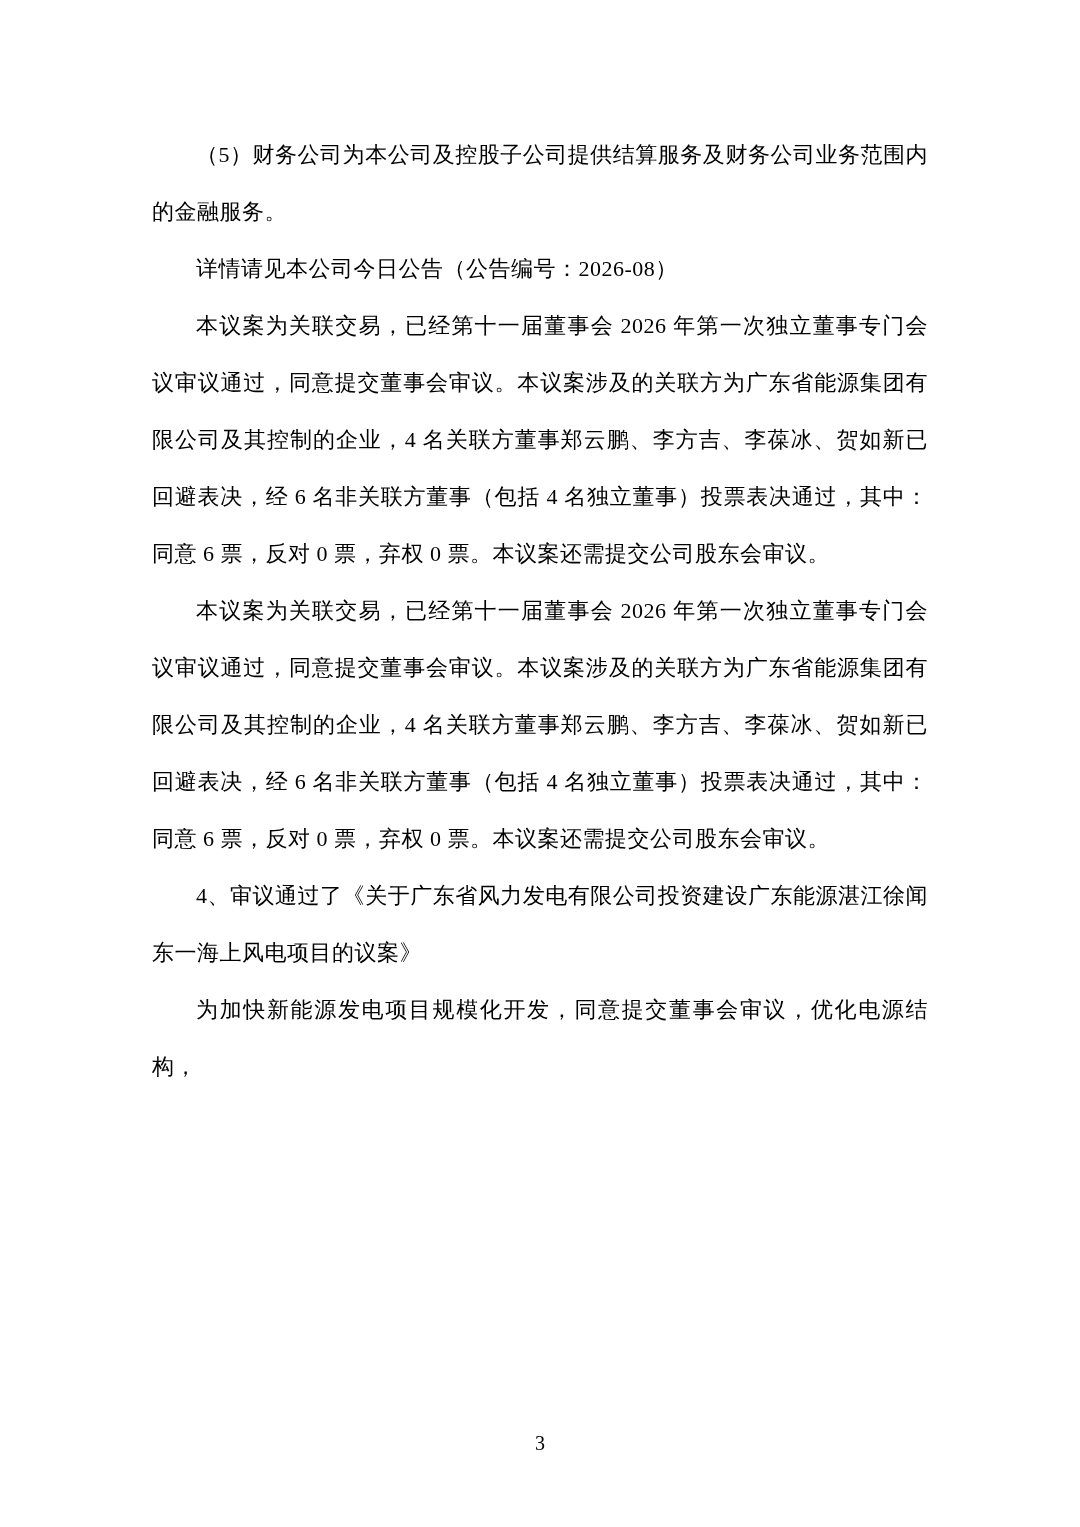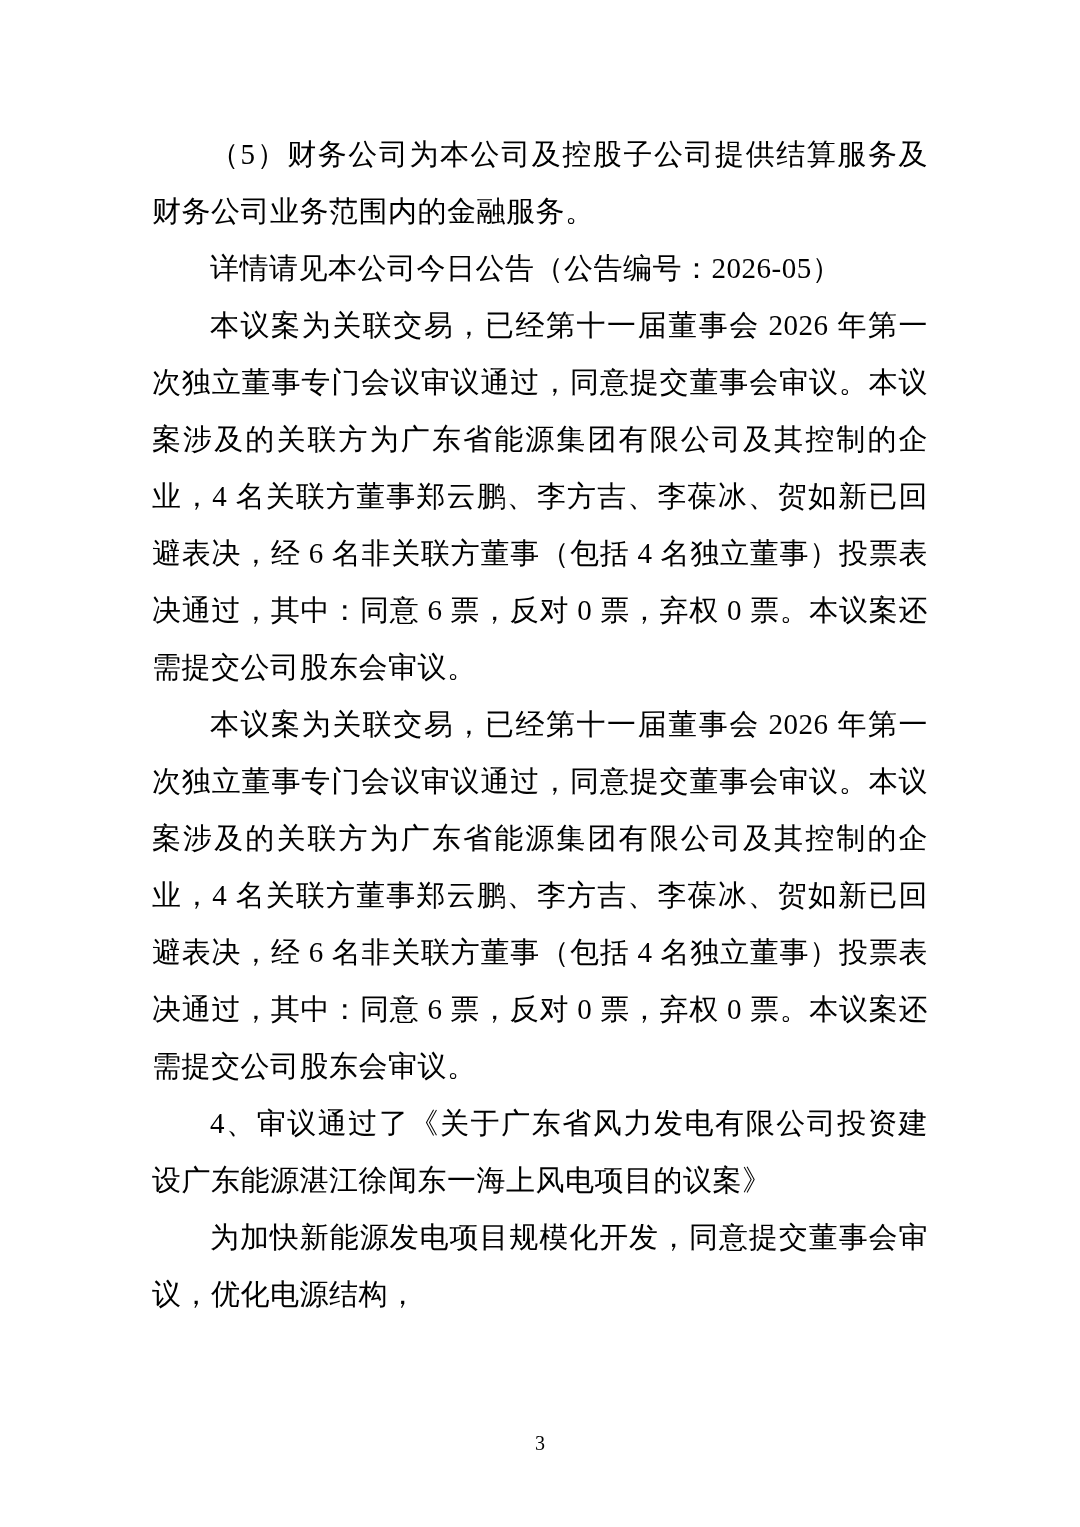--- a/index.html
+++ b/index.html
@@ -16,21 +16,21 @@
   }
   .page {
     box-sizing: border-box;
     width: 1080px;
     height: 1527px;
     padding: 126px 152px 0 152px;
     position: relative;
   }
   .content p {
     margin: 0;
-    font-size: 29px;
+    font-size: 22px;
     line-height: 57px;
     text-align: justify;
     text-indent: 2em;
     letter-spacing: 0.5px;
     word-break: break-all;
   }
   .footer {
     position: absolute;
     left: 0;
     bottom: 72px;
@@ -41,21 +41,21 @@
     font-size: 20px;
     line-height: 24px;
   }
 </style>
 </head>
 <body>
 
 <div class="page">
   <div class="content">
     <p>（5）财务公司为本公司及控股子公司提供结算服务及财务公司业务范围内的金融服务。</p>
-    <p>详情请见本公司今日公告（公告编号：2026-05）</p>
+    <p>详情请见本公司今日公告（公告编号：2026-08）</p>
     <p>本议案为关联交易，已经第十一届董事会 2026 年第一次独立董事专门会议审议通过，同意提交董事会审议。本议案涉及的关联方为广东省能源集团有限公司及其控制的企业，4 名关联方董事郑云鹏、李方吉、李葆冰、贺如新已回避表决，经 6 名非关联方董事（包括 4 名独立董事）投票表决通过，其中：同意 6 票，反对 0 票，弃权 0 票。本议案还需提交公司股东会审议。</p>
     <p>本议案为关联交易，已经第十一届董事会 2026 年第一次独立董事专门会议审议通过，同意提交董事会审议。本议案涉及的关联方为广东省能源集团有限公司及其控制的企业，4 名关联方董事郑云鹏、李方吉、李葆冰、贺如新已回避表决，经 6 名非关联方董事（包括 4 名独立董事）投票表决通过，其中：同意 6 票，反对 0 票，弃权 0 票。本议案还需提交公司股东会审议。</p>
     <p>4、审议通过了《关于广东省风力发电有限公司投资建设广东能源湛江徐闻东一海上风电项目的议案》</p>
     <p>为加快新能源发电项目规模化开发，同意提交董事会审议，优化电源结构，</p>
   </div>
   <div class="footer">
     <span class="page-number">3</span>
   </div>
 </div>
 

